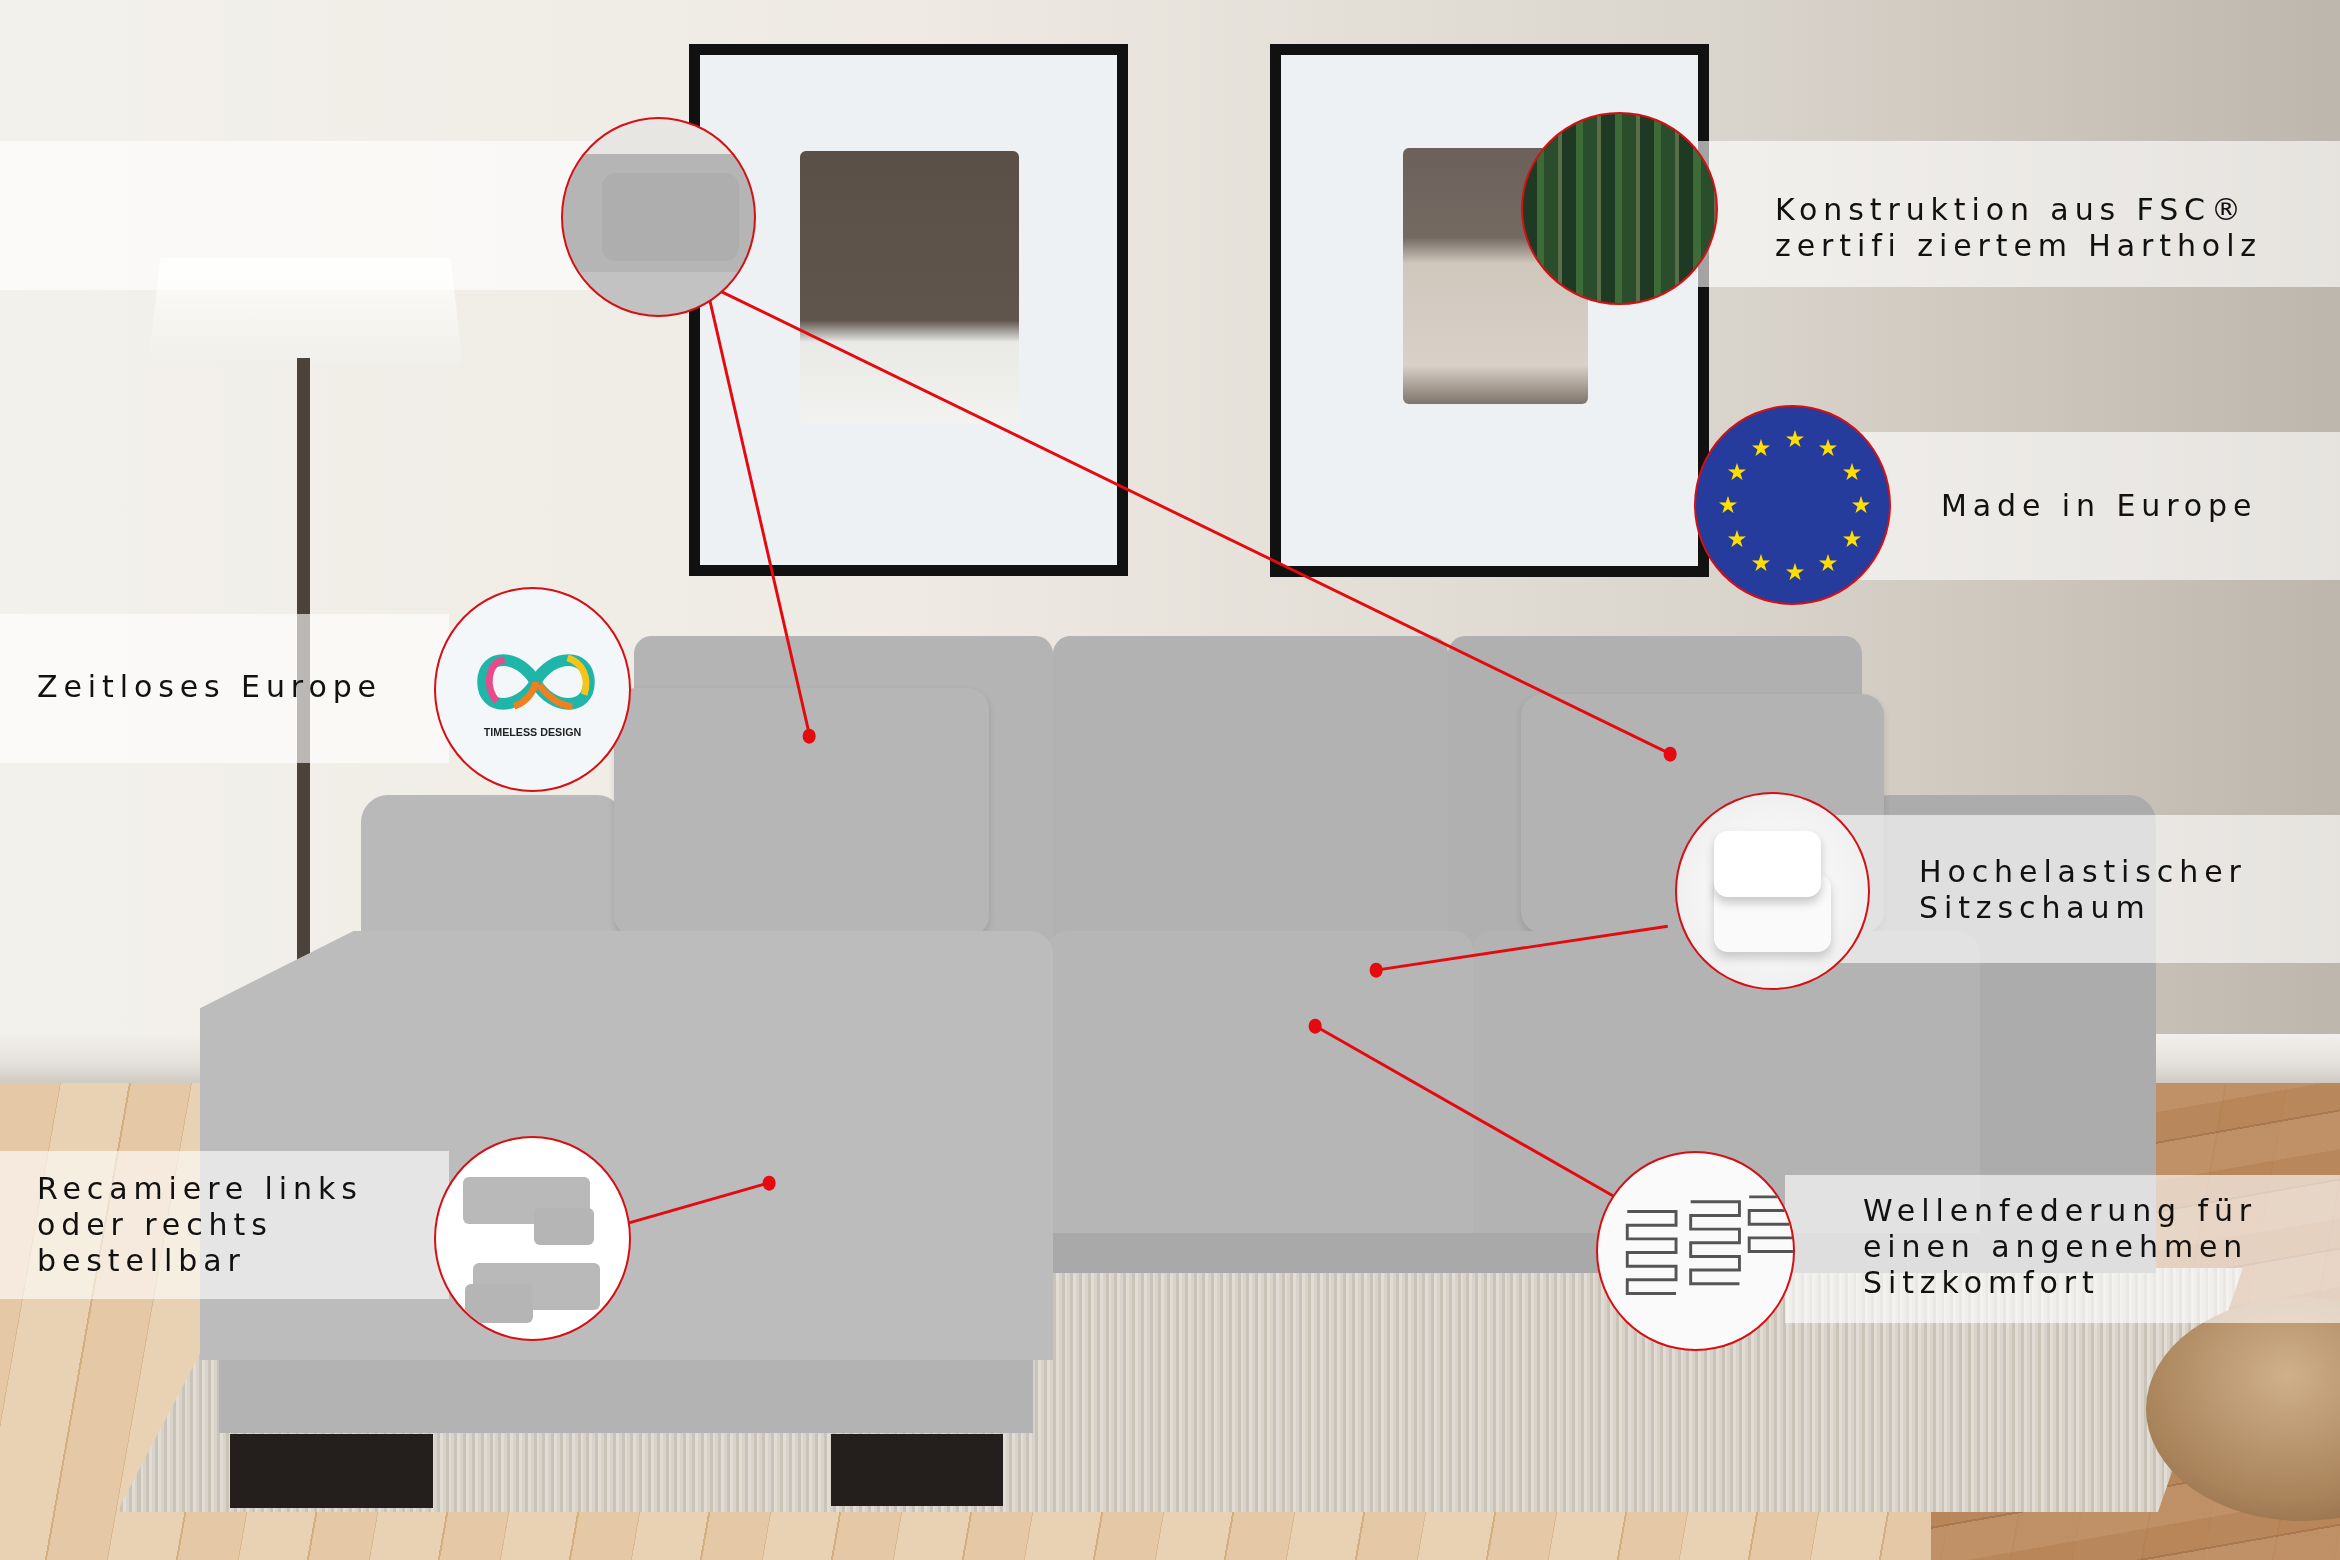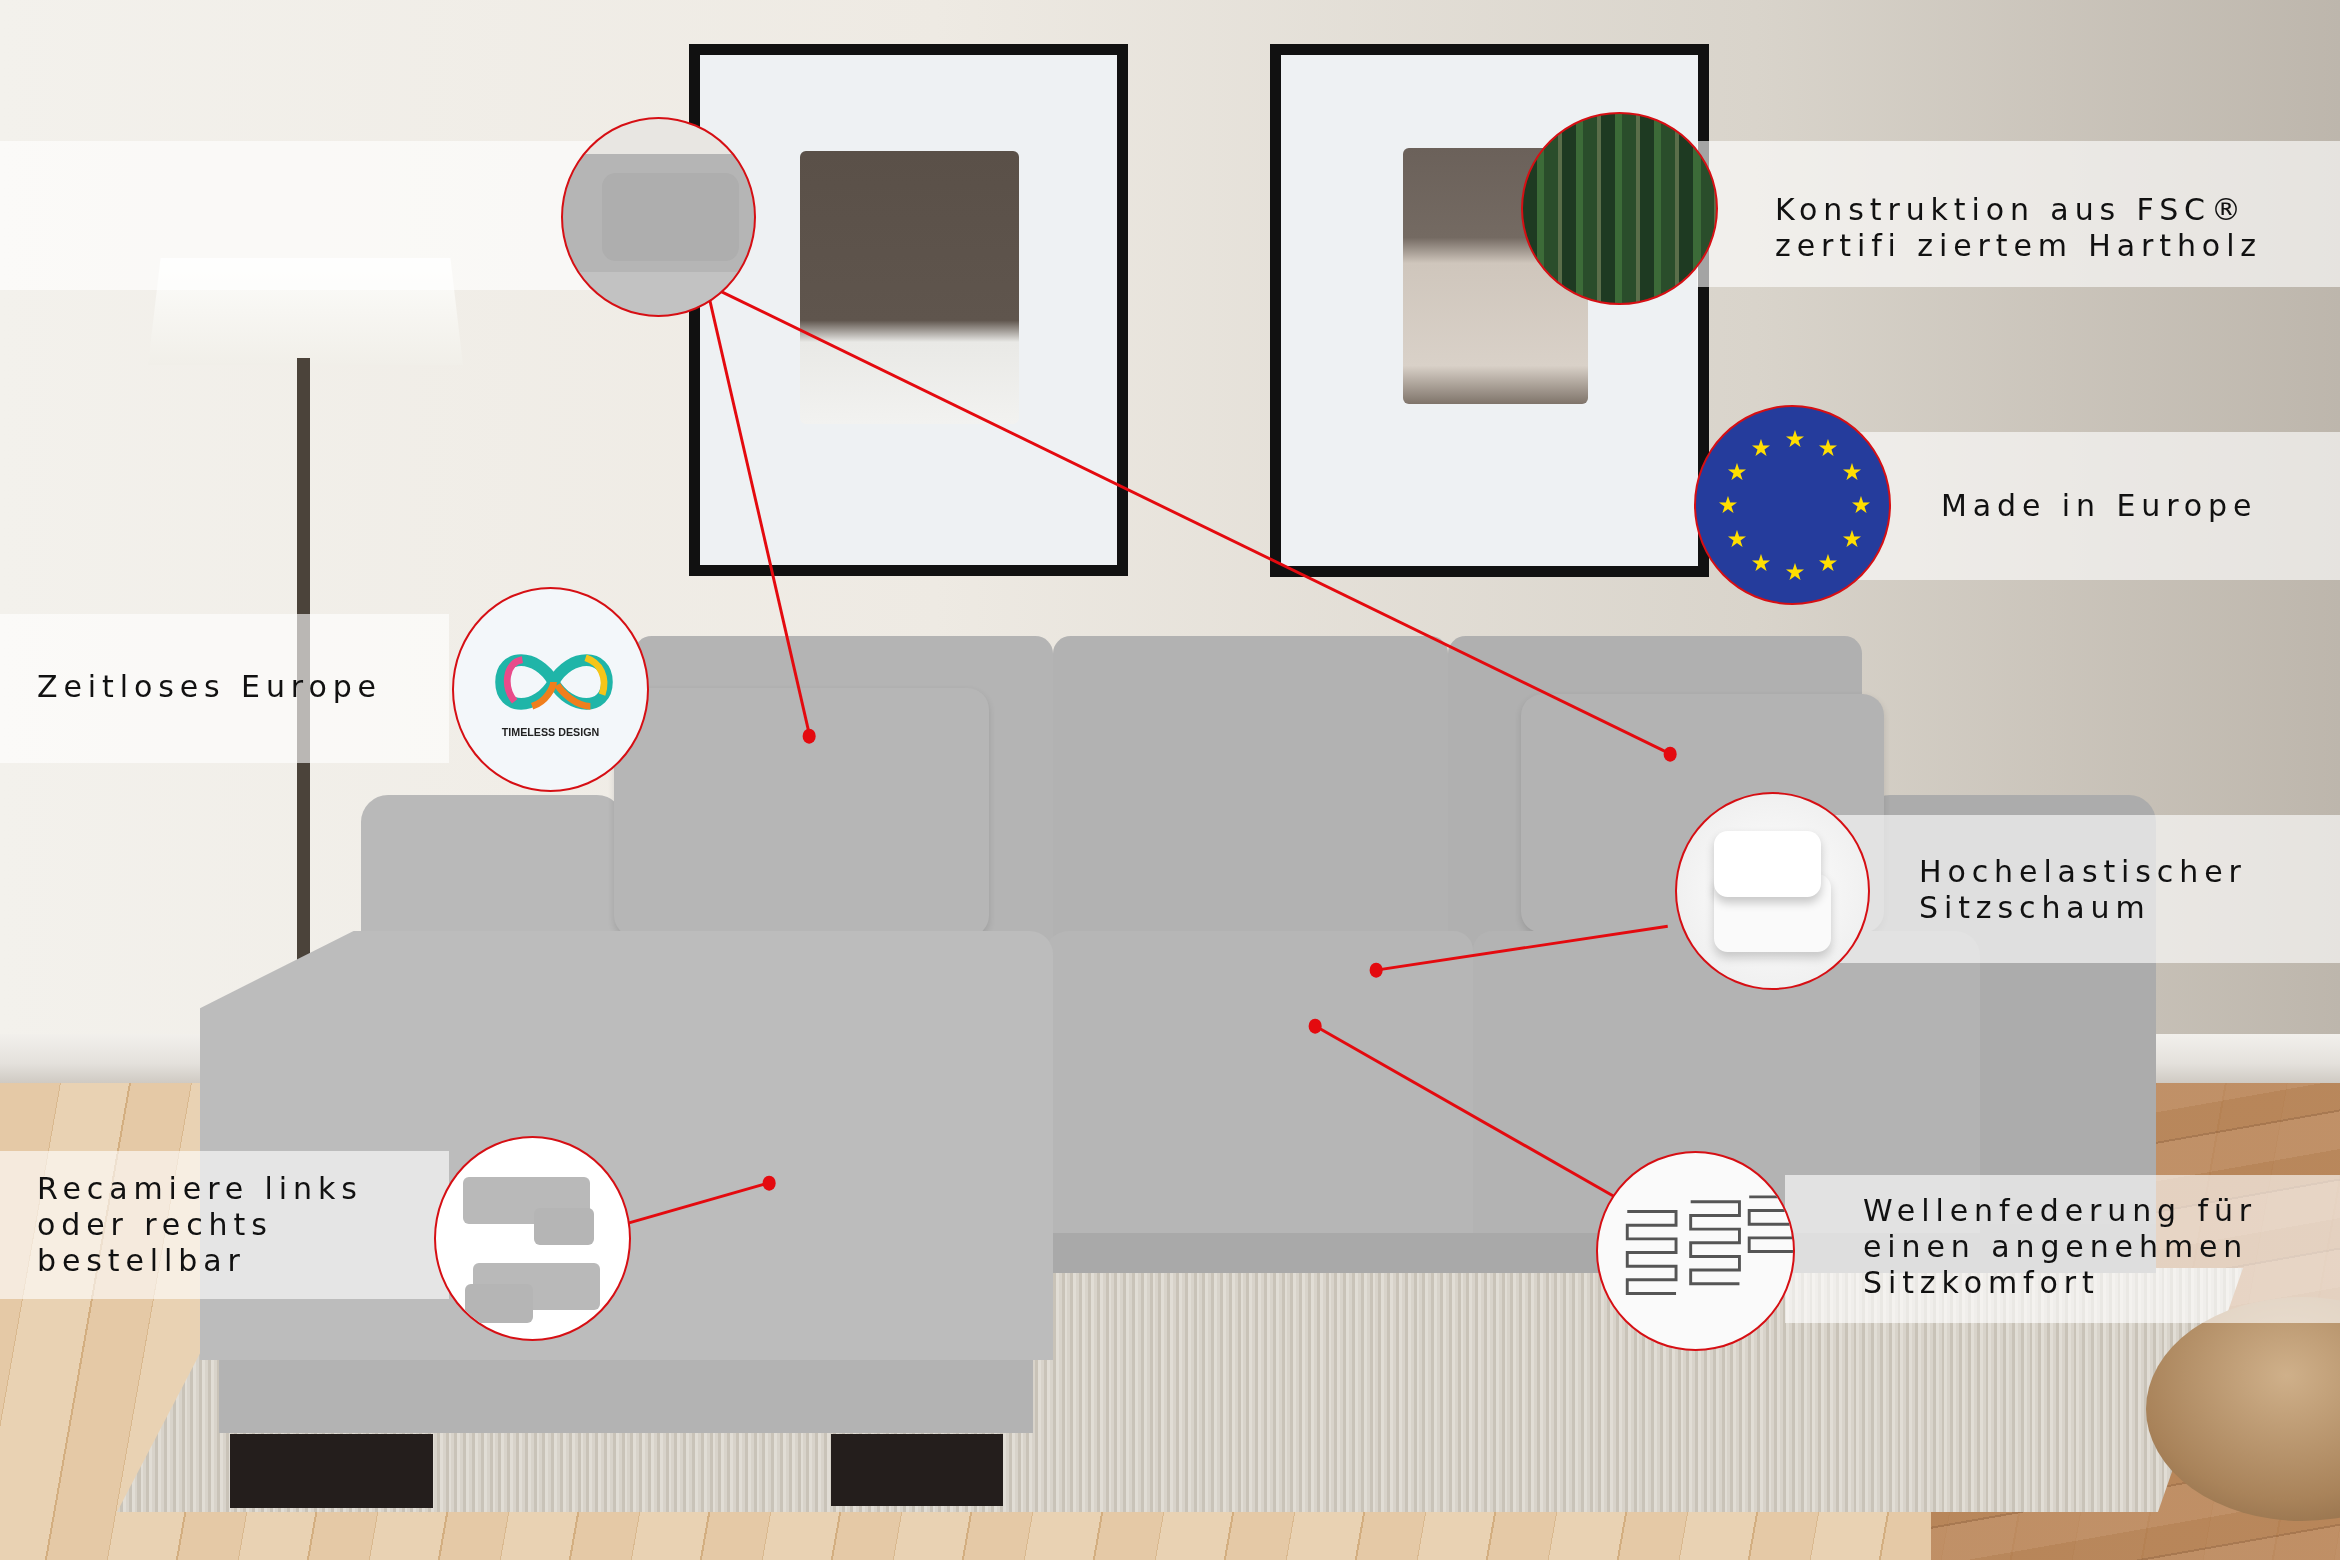--- a/index.html
+++ b/index.html
@@ -133,21 +133,21 @@
     <span class="eu-star" style="left:156px;top:133px;">★</span>
     <span class="eu-star" style="left:132px;top:157px;">★</span>
     <span class="eu-star" style="left:99px;top:166px;">★</span>
     <span class="eu-star" style="left:65px;top:157px;">★</span>
     <span class="eu-star" style="left:41px;top:133px;">★</span>
     <span class="eu-star" style="left:32px;top:99px;">★</span>
     <span class="eu-star" style="left:41px;top:66px;">★</span>
     <span class="eu-star" style="left:65px;top:42px;">★</span>
   </div>
 
-  <div class="callout" style="left:452px;top:587px;width:197px;height:205px;background:#f3f7fa;">
+  <div class="callout" style="left:434px;top:587px;width:197px;height:205px;background:#f3f7fa;">
     <svg style="position:absolute;left:39px;top:59px;" width="122" height="68" viewBox="0 0 125 70">
       <path d="M62 35 C45 5, 8 5, 8 35 C8 65, 45 65, 62 35 C79 5, 117 5, 117 35 C117 65, 79 65, 62 35 Z" fill="none" stroke="#1fb5a8" stroke-width="12"></path>
       <path d="M30 12 C12 15, 10 40, 22 55" fill="none" stroke="#e94b8a" stroke-width="7"></path>
       <path d="M40 60 C55 55, 62 40, 62 35" fill="none" stroke="#f07f1d" stroke-width="7"></path>
       <path d="M95 10 C110 15, 118 30, 112 48" fill="none" stroke="#f5c518" stroke-width="7"></path>
       <path d="M100 60 C85 60, 70 45, 66 38" fill="none" stroke="#f07f1d" stroke-width="7"></path>
     </svg>
     <div class="timeless">TIMELESS DESIGN</div>
   </div>
 

